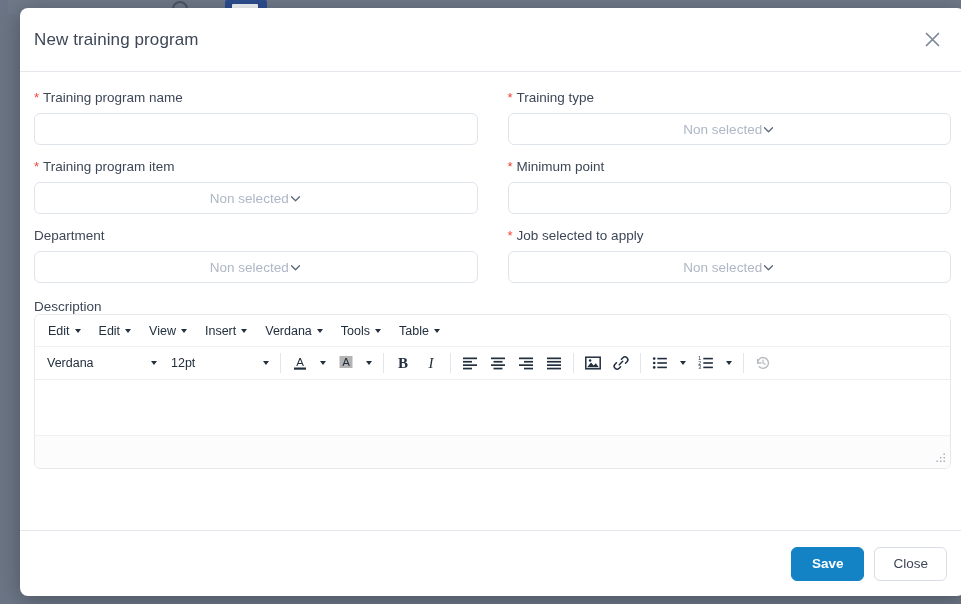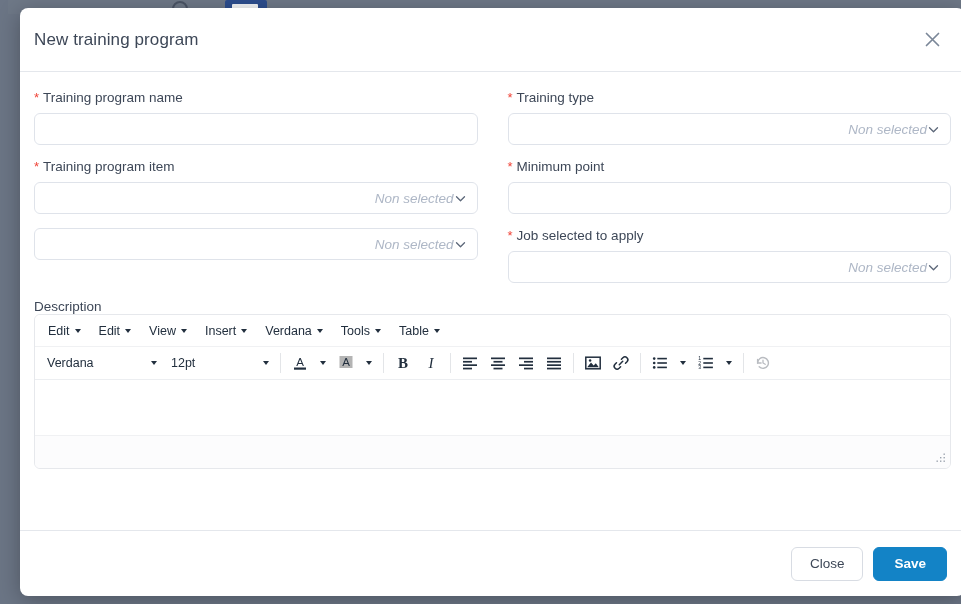--- a/index.html
+++ b/index.html
@@ -112,21 +112,21 @@
     border-radius: 6px;
     background: #ffffff;
     display: flex;
     align-items: center;
     padding: 0 10px;
     font-size: 13.5px;
     color: #3d4757;
     width: 100%;
     cursor: text;
   }
-  .ctrl.select { cursor: pointer; justify-content: flex-end; font-style: italic; }
+  .ctrl.select { cursor: pointer; justify-content: center; }
   .ph { color: #aeb7c6; font-size: 13.5px; }
   .chev { flex: 0 0 auto; display: block; }
 
   
   .desc-label {
     font-size: 13.5px;
     color: #3d4757;
     margin: 2px 0 0 0;
   }
   .editor {
@@ -318,20 +318,23 @@
         <div class="field-label">
           <span class="req">*</span>
           <span>Minimum point</span>
         </div>
         <div class="ctrl">
           <span></span>
         </div>
       </div>
 
       <div class="field">
+        <div class="field-label">
+          <span>Department</span>
+        </div>
         <div class="ctrl select">
           <span class="ph">Non selected</span>
           <svg class="chev" width="13" height="13" viewBox="0 0 13 13">
             <path d="M2.5 4.7 L6.5 8.7 L10.5 4.7" stroke="#5b6678" stroke-width="1.3" fill="none" stroke-linecap="round" stroke-linejoin="round"></path>
           </svg>
         </div>
       </div>
 
       <div class="field">
         <div class="field-label">
@@ -559,17 +562,17 @@
             <rect x="2.5" y="8.5" width="1.4" height="1.4"></rect>
           </g>
         </svg>
       </div>
 
     </div>
 
   </div>
 
   <div class="dlg-footer">
+    <div class="btn btn-save">Save</div>
     <div class="btn btn-close">Close</div>
-    <div class="btn btn-save">Save</div>
   </div>
 
 </div>
 
 </body></html>

